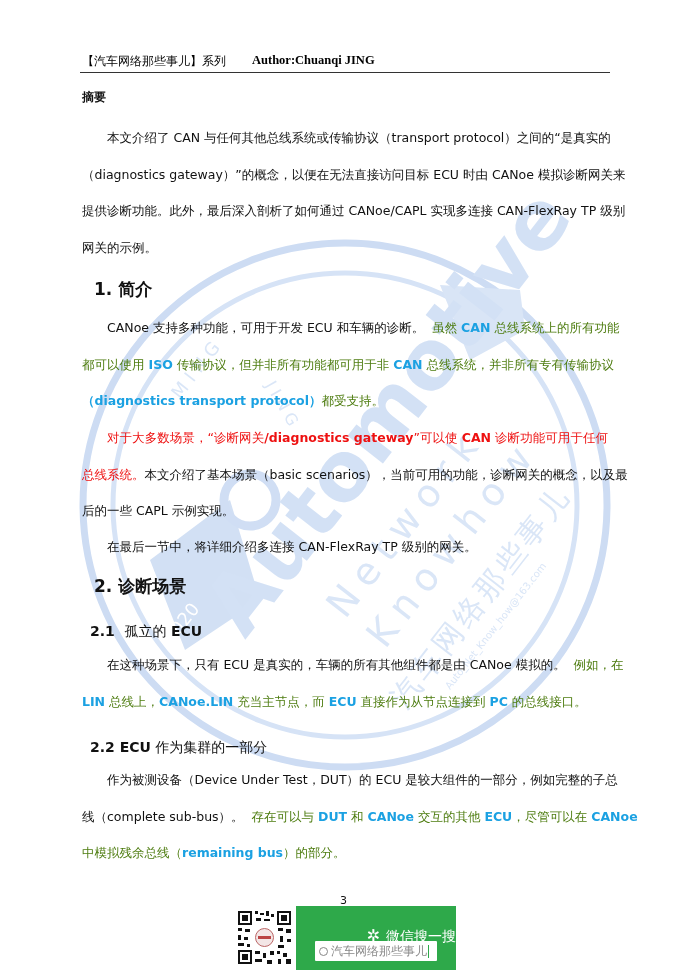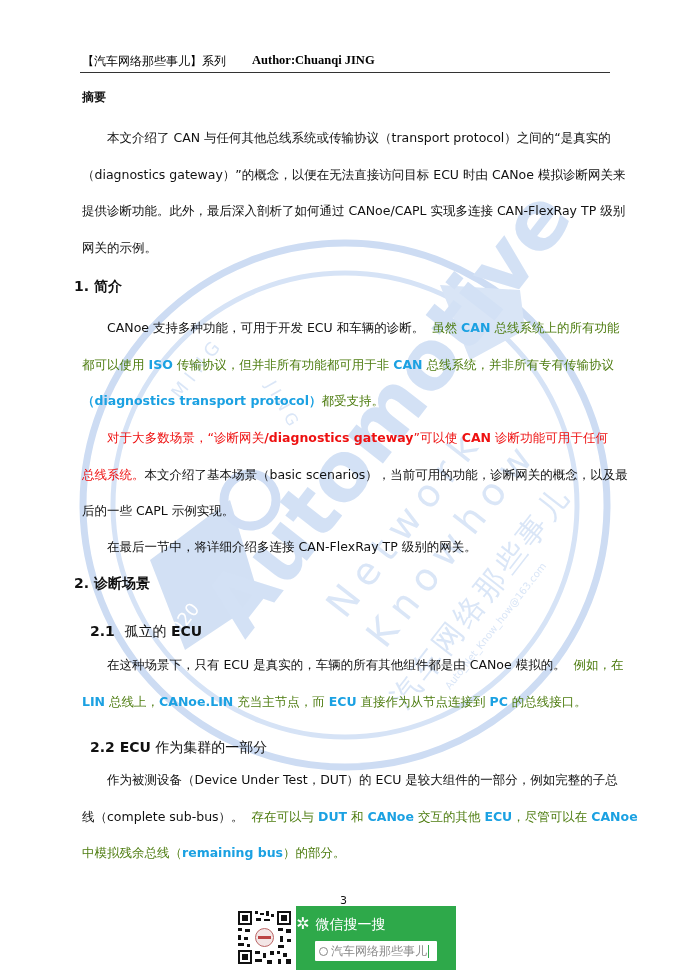--- a/index.html
+++ b/index.html
@@ -78,22 +78,22 @@
       height: 36.5px;
     }
     .line.last { text-align-last: left; }
     .indent { padding-left: 25px; }
     .blue { color: #4d7c0f; }
     .blue-b { color: #1ba1e2; font-weight: bold; }
     .red { color: #ee1111; }
     .red-b { color: #ee1111; font-weight: bold; }
     .h1 {
       position: absolute;
-      left: 74px;
-      font-size: 14px;
+      left: 94px;
+      font-size: 17px;
       font-weight: bold;
       margin: 0;
     }
     .h2 {
       position: absolute;
       left: 82px;
       font-size: 14px;
       font-weight: bold;
       margin: 8px;
     }
@@ -115,23 +115,23 @@
     .wechat-box {
       position: absolute;
       left: 296px;
       top: 906px;
       width: 160px;
       height: 64px;
       background: #2ea94a;
     }
     .wechat-title {
       position: absolute;
-      left: 0; top: 8px;
+      left: 0; top: 20px;
       width: 160px;
-      text-align: left;
+      text-align: right;
       color: #ffffff;
       font-size: 14px;
     }
     .wechat-title .star { font-weight: bold; margin-right: 6px; font-size: 16px; }
     .wechat-search {
       position: absolute;
       left: 19px;
       top: 35px;
       width: 122px;
       height: 20px;

